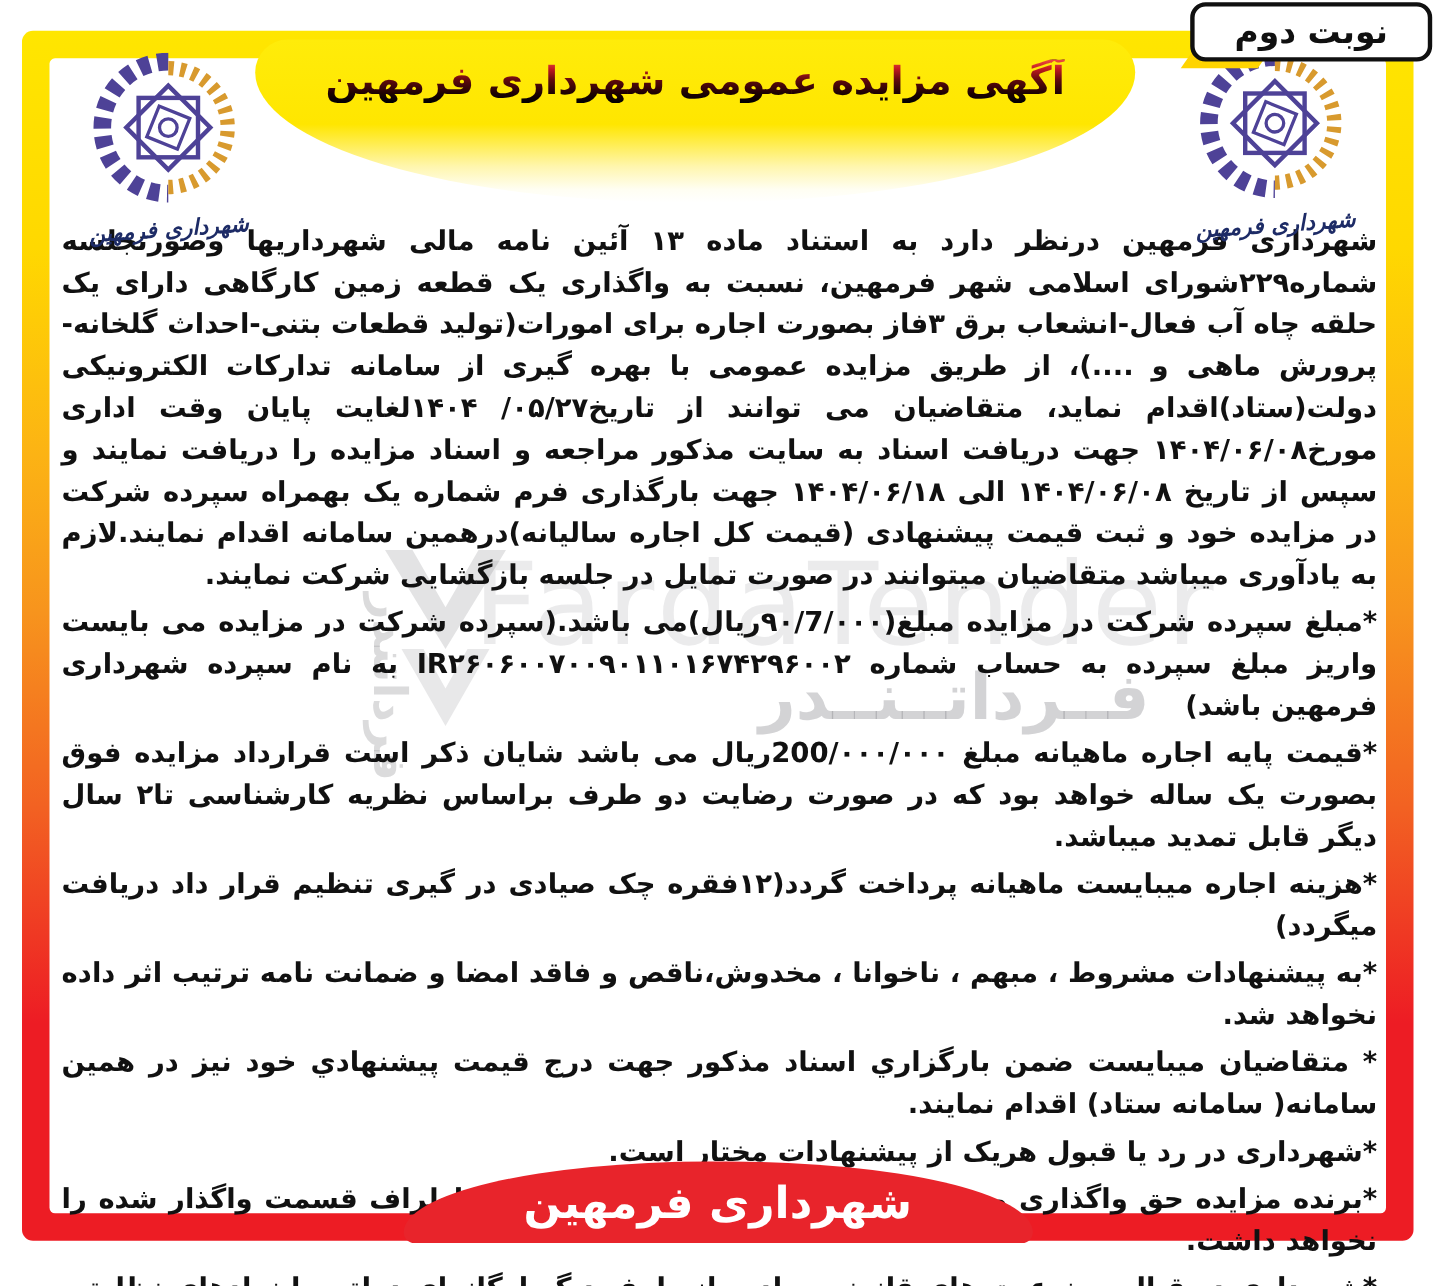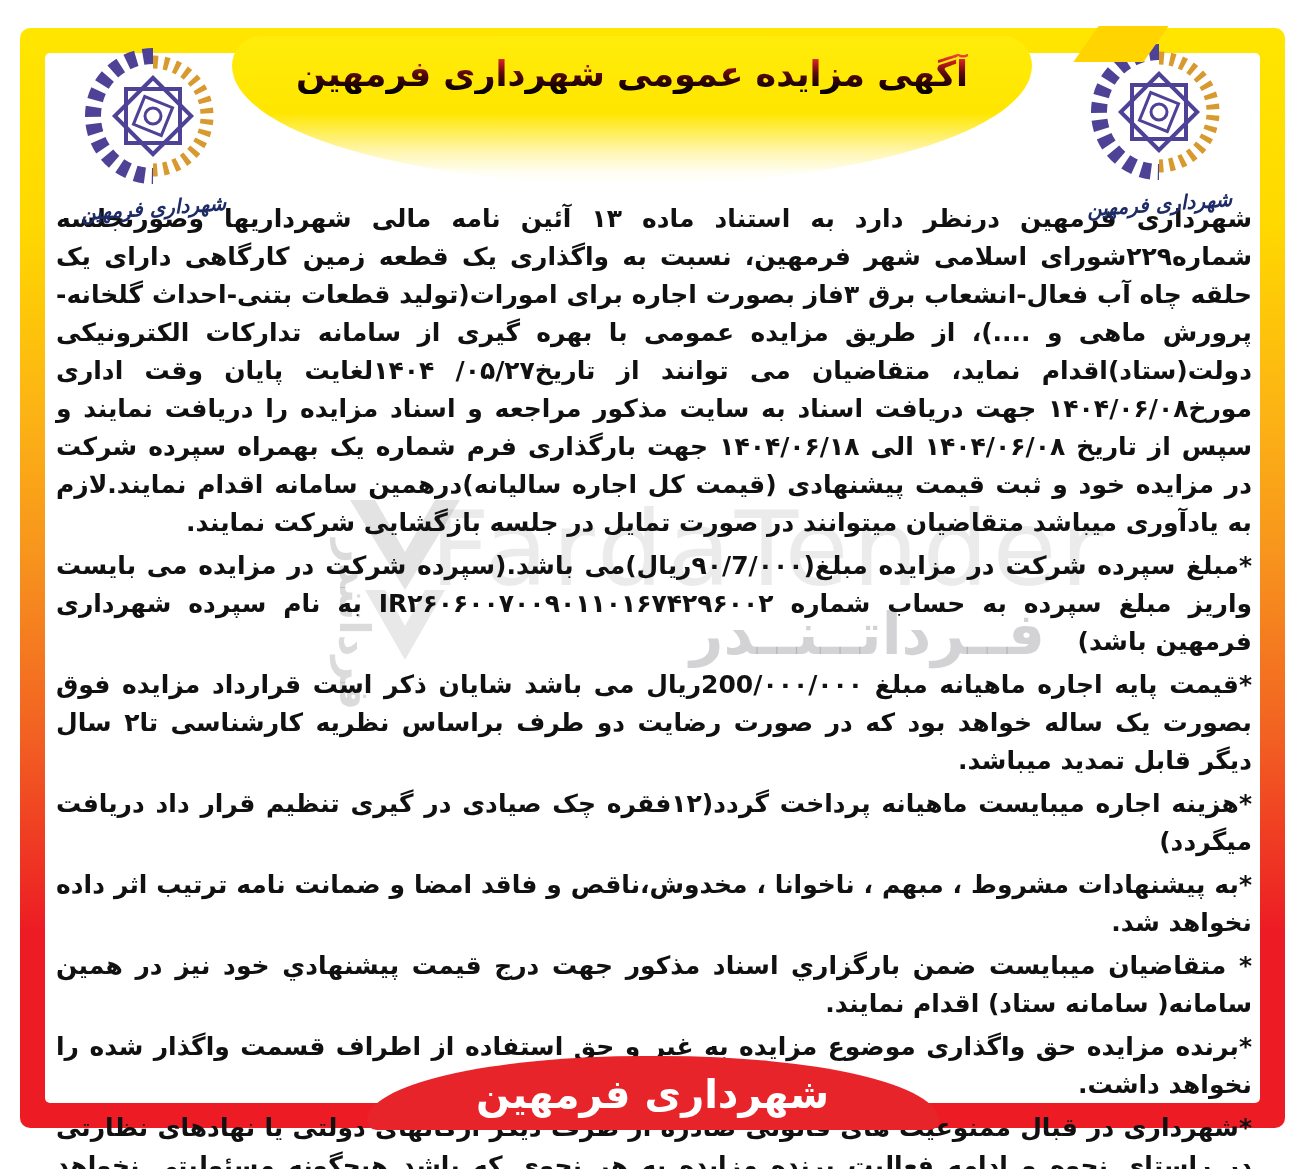--- a/index.html
+++ b/index.html
@@ -96,20 +96,23 @@
     <svg width="170" height="240" viewBox="0 0 170 240">
       <path d="M20 30 L75 120 L130 30 L105 30 L75 82 L45 30 Z" fill="rgba(100,100,105,0.18)"></path>
       <path d="M35 120 L75 190 L115 120 L95 120 L75 156 L55 120 Z" fill="rgba(100,100,105,0.15)"></path>
     </svg>
   </div>
   <div class="wm wm-latin">FardaTender</div>
   <div class="wm wm-vert">فرداتندر</div>
   <div class="wm wm-fa">فــرداتــنــدر</div>
 
   <div class="ribbon"></div>
+  <div class="badge">
+    <span>نوبت دوم</span>
+  </div>
 
   <div class="title-banner">
     <div class="title-text">آگهی مزایده عمومی شهرداری فرمهین</div>
   </div>
 
   <div class="logo left">
     <svg width="175" height="150" viewBox="0 0 175 150">
       <path d="M 87 8 A 60 60 0 0 0 87 128" fill="none" stroke="#4e4297" stroke-width="16" stroke-dasharray="10 7"></path>
       <path d="M 87 14 A 54 54 0 0 1 87 122" fill="none" stroke="#d89a2e" stroke-width="13" stroke-dasharray="5 6"></path>
       <rect x="60" y="41" width="54" height="54" fill="none" stroke="#4e4297" stroke-width="4"></rect>
@@ -132,20 +135,21 @@
     <div class="logo-caption">شهرداری فرمهین</div>
   </div>
 
   <div class="body-text">
     <p>شهرداری فرمهین درنظر دارد به استناد ماده ۱۳ آئین نامه مالی شهرداریها وصورتجلسه شماره۲۲۹شورای اسلامی شهر فرمهین، نسبت به واگذاری یک قطعه زمین کارگاهی دارای یک حلقه چاه آب فعال-انشعاب برق ۳فاز بصورت اجاره برای امورات(تولید قطعات بتنی-احداث گلخانه-پرورش ماهی و ....)، از طریق مزایده عمومی با بهره گیری از سامانه تدارکات الکترونیکی دولت(ستاد)اقدام نماید، متقاضیان می توانند از تاریخ۰۵/۲۷/ ۱۴۰۴لغایت پایان وقت اداری مورخ۱۴۰۴/۰۶/۰۸ جهت دریافت اسناد به سایت مذکور مراجعه و اسناد مزایده را دریافت نمایند و سپس از تاریخ ۱۴۰۴/۰۶/۰۸ الی ۱۴۰۴/۰۶/۱۸ جهت بارگذاری فرم شماره یک بهمراه سپرده شرکت در مزایده خود و ثبت قیمت پیشنهادی (قیمت کل اجاره سالیانه)درهمین سامانه اقدام نمایند.لازم به یادآوری میباشد متقاضیان میتوانند در صورت تمایل در جلسه بازگشایی شرکت نمایند.</p>
     <p>*مبلغ سپرده شرکت در مزایده مبلغ(۹۰/7/۰۰۰ریال)می باشد.(سپرده شرکت در مزایده می بایست واریز مبلغ سپرده به حساب شماره IR۲۶۰۶۰۰۷۰۰۹۰۱۱۰۱۶۷۴۲۹۶۰۰۲ به نام سپرده شهرداری فرمهین باشد)</p>
     <p>*قیمت پایه اجاره ماهیانه مبلغ 200/۰۰۰/۰۰۰ریال می باشد شایان ذکر است قرارداد مزایده فوق بصورت یک ساله خواهد بود که در صورت رضایت دو طرف براساس نظریه کارشناسی تا۲ سال دیگر قابل تمدید میباشد.</p>
     <p>*هزینه اجاره میبایست ماهیانه پرداخت گردد(۱۲فقره چک صیادی در گیری تنظیم قرار داد دریافت میگردد)</p>
     <p>*به پیشنهادات مشروط ، مبهم ، ناخوانا ، مخدوش،ناقص و فاقد امضا و ضمانت نامه ترتیب اثر داده نخواهد شد.</p>
     <p>* متقاضیان میبایست ضمن بارگزاري اسناد مذکور جهت درج قیمت پیشنهادي خود نیز در همین سامانه( سامانه ستاد) اقدام نمایند.</p>
+    <p>*شهرداری در رد یا قبول هریک از پیشنهادات مختار است.</p>
     <p>*برنده مزایده حق واگذاری موضوع مزایده به غیر و حق استفاده از اطراف قسمت واگذار شده را نخواهد داشت.</p>
     <p>*شهرداری در قبال ممنوعیت های قانونی صادره از طرف دیگر ارگانهای دولتی یا نهادهای نظارتی در راستای نحوه و ادامه فعالیت برنده مزایده به هر نحوی که باشد هیچگونه مسئولیتی نخواهد داشت.</p>
 
   </div>
 
   <div class="footer-banner">
     <div class="footer-label">شهرداری فرمهین</div>
   </div>
 
 </div>

